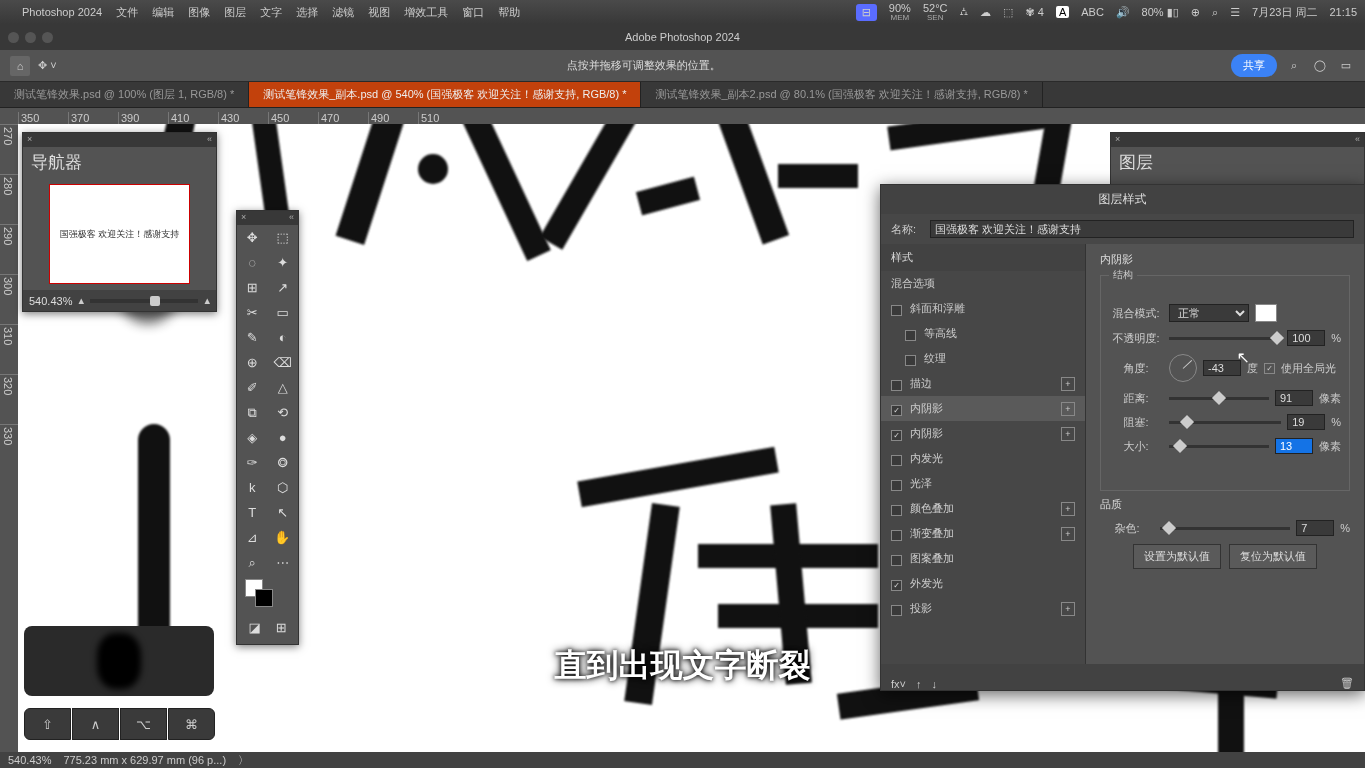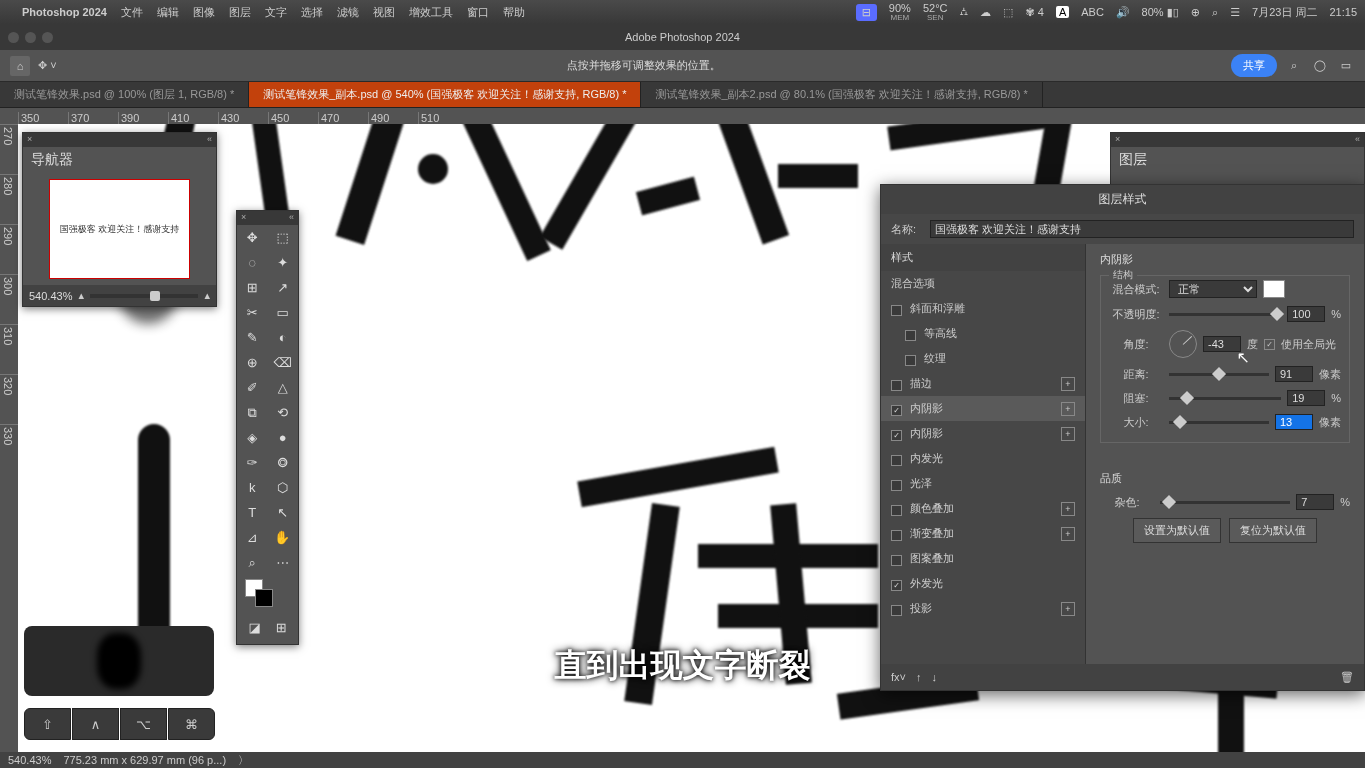--- a/index.html
+++ b/index.html
@@ -1,19 +1,19 @@
 <!DOCTYPE html>
 <html><head>
 <meta charset="utf-8">
 <style>
 *{margin:0;padding:0;box-sizing:border-box;font-family:-apple-system,"PingFang SC",sans-serif;font-size:11px;color:#ccc;user-select:none}
 body{background:#323232;width:1365px;height:768px;overflow:hidden;position:relative}
 .menubar{height:24px;background:linear-gradient(#4a4a4a,#383838);display:flex;align-items:center;padding:0 8px;gap:14px;color:#eee;font-size:12px}
 .menubar .apple{font-size:14px}
-.menubar .app{font-weight:bold}
+.menubar .app{font-weight:normal}
 .menubar .right{margin-left:auto;display:flex;gap:12px;align-items:center}
 .menubar .stat{text-align:center;line-height:1}
 .menubar .stat .sub{font-size:8px;color:#aaa}
 .titlebar{height:26px;background:#383838;display:flex;align-items:center;justify-content:center;color:#ddd;font-size:12px;position:relative}
 .traffic{position:absolute;left:8px;display:flex;gap:6px}
 .traffic span{width:11px;height:11px;border-radius:50%;background:#555}
 .optbar{height:32px;background:#535353;display:flex;align-items:center;padding:0 10px;gap:8px;border-bottom:1px solid #2a2a2a}
 .optbar .home{width:20px;height:20px;background:#666;border-radius:2px;display:flex;align-items:center;justify-content:center}
 .optbar .hint{margin:0 auto;color:#ddd;font-size:11px}
 .optbar .share{background:#3b82f6;color:#fff;padding:4px 12px;border-radius:12px;font-size:11px}
@@ -25,21 +25,21 @@
 .ruler-h span{width:50px;display:inline-block;text-align:left;border-left:1px solid #777;padding-left:2px;height:12px}
 .workspace{position:relative;height:636px;background:#282828}
 .ruler-v{position:absolute;left:0;top:0;width:18px;height:100%;background:#535353;display:flex;flex-direction:column;font-size:8px;color:#aaa}
 .ruler-v span{height:50px;border-top:1px solid #777;padding:2px 0 0 2px;writing-mode:vertical-lr}
 .canvas{position:absolute;left:18px;top:0;right:0;bottom:0;background:#fff;overflow:hidden}
 .stroke{position:absolute;background:#111;filter:blur(1px)}
 .navigator{position:absolute;left:22px;top:8px;width:195px;background:#535353;border:1px solid #333;box-shadow:0 2px 8px rgba(0,0,0,.5)}
 .panel-head{height:14px;background:#383838;position:relative}
 .panel-head .x{position:absolute;left:4px;top:1px;font-size:9px;color:#aaa}
 .panel-head .m{position:absolute;right:4px;top:1px;font-size:9px;color:#aaa}
-.panel-tab{padding:4px 8px;font-size:14px;color:#ddd}
+.panel-tab{padding:4px 8px;font-size:17px;color:#ddd}
 .nav-img{margin:6px 26px;height:100px;background:#fff;display:flex;align-items:center;justify-content:center;font-size:9px;color:#333;border:1px solid #c00;text-align:center;line-height:1.4}
 .nav-zoom{display:flex;align-items:center;padding:4px 6px;gap:6px;background:#424242}
 .nav-zoom .val{color:#ddd}
 .nav-zoom .slider{flex:1;height:4px;background:#333;position:relative}
 .nav-zoom .slider .thumb{position:absolute;left:55%;top:-3px;width:10px;height:10px;background:#ccc;border-radius:2px}
 .toolbox{position:absolute;left:236px;top:86px;width:63px;background:#535353;border:1px solid #333;box-shadow:0 2px 8px rgba(0,0,0,.5)}
 .tool-grid{display:grid;grid-template-columns:1fr 1fr;gap:0}
 .tool{height:25px;display:flex;align-items:center;justify-content:center;color:#ddd;font-size:13px}
 .swatches{padding:6px;position:relative;height:36px}
 .sw-fg{position:absolute;left:8px;top:4px;width:18px;height:18px;background:#fff;border:1px solid #888}
@@ -54,40 +54,40 @@
 .ls-left{width:205px;background:#474747;border-right:1px solid #333;overflow-y:auto}
 .ls-left .hd{padding:6px 10px;color:#ddd;background:#424242}
 .ls-row{display:flex;align-items:flex-end;padding:5px 10px;gap:8px}
 .ls-row.sel{background:#5a5a5a}
 .ls-row.sub{padding-left:24px}
 .ls-row .cb{width:11px;height:11px;border:1px solid #888;background:#3a3a3a;display:flex;align-items:center;justify-content:center;font-size:8px}
 .ls-row .cb.on::after{content:"✓";color:#ddd}
 .ls-row .plus{margin-left:auto;width:14px;height:14px;border:1px solid #888;display:flex;align-items:center;justify-content:center;font-size:9px}
 .ls-right{flex:1;padding:8px 14px;background:#535353}
 .ls-right .sect{color:#ddd;font-size:11px;margin-bottom:8px}
-.ls-right .group{border:1px solid #666;padding:4px 8px;margin-bottom:28px;position:relative}
+.ls-right .group{border:1px solid #666;padding:28px 8px;margin-bottom:6px;position:relative}
 .ls-right .ghd{position:absolute;top:-8px;left:8px;background:#535353;padding:0 4px;font-size:10px}
 .frow{display:flex;align-items:center;gap:6px;margin-bottom:8px;font-size:11px}
 .frow .lbl{width:54px;text-align:center;color:#ccc}
 .frow select,.frow input[type=text]{background:#3a3a3a;border:1px solid #222;color:#ddd;padding:1px 4px;font-size:11px}
-.frow select{width:88px}
+.frow select{width:80px}
 .frow input[type=text]{width:38px;text-align:left}
 .frow input.sel{background:#1473e6;color:#fff}
 .frow .slide{flex:1;height:3px;background:#333;position:relative;min-width:60px}
 .frow .slide .th{position:absolute;top:-4px;width:10px;height:10px;background:#ccc;transform:rotate(45deg)}
 .frow .swatch{width:22px;height:18px;background:#fff;border:1px solid #888}
 .frow .angle{width:28px;height:28px;border:1px solid #888;border-radius:50%;position:relative}
 .frow .angle::after{content:"";position:absolute;left:50%;top:50%;width:12px;height:1px;background:#ccc;transform-origin:left;transform:rotate(-43deg)}
 .frow .chk{width:11px;height:11px;border:1px solid #888;display:flex;align-items:center;justify-content:center}
 .frow .chk.on::after{content:"✓";font-size:8px}
 .frow .contour{width:30px;height:22px;background:#222;border:1px solid #888;position:relative}
 .frow .contour::after{content:"";position:absolute;left:2px;bottom:2px;width:24px;height:16px;background:linear-gradient(135deg,#fff 50%,#222 50%)}
 .ls-btns{display:flex;gap:8px;justify-content:center;margin-top:6px}
 .ls-btns button{background:#5a5a5a;border:1px solid #333;color:#ddd;padding:4px 10px;font-size:11px}
-.ls-foot{height:26px;background:#424242;display:flex;align-items:center;padding:0 10px;gap:10px;color:#aaa}
+.ls-foot{height:26px;background:#424242;display:flex;align-items:flex-end;padding:0 10px;gap:10px;color:#aaa}
 .ls-foot .trash{margin-left:auto}
 .subtitle{position:absolute;left:0;right:0;top:520px;text-align:center;font-size:32px;color:#fff;font-weight:bold;text-shadow:0 0 4px #000,0 0 8px #000;pointer-events:none}
 .brushprev{position:absolute;left:24px;bottom:64px;width:190px;height:70px;background:#2a2a2a;border-radius:8px;display:flex;align-items:center;justify-content:center}
 .brushprev .dot{width:44px;height:56px;background:#000;border-radius:40%;filter:blur(3px)}
 .modkeys{position:absolute;left:24px;bottom:20px;display:flex;gap:1px}
 .modkeys .k{width:47px;height:32px;background:#3a3a3a;border:1px solid #222;display:flex;align-items:center;justify-content:center;color:#ccc;font-size:13px}
 .modkeys .k:first-child{border-radius:6px 0 0 6px}
 .modkeys .k:last-child{border-radius:0 6px 6px 0}
 .status{position:absolute;left:0;right:0;bottom:0;height:16px;background:#424242;display:flex;align-items:center;padding:0 8px;gap:12px;font-size:10px;color:#bbb}
 .cursor{position:absolute;right:115px;top:224px;font-size:16px;color:#fff;pointer-events:none}

